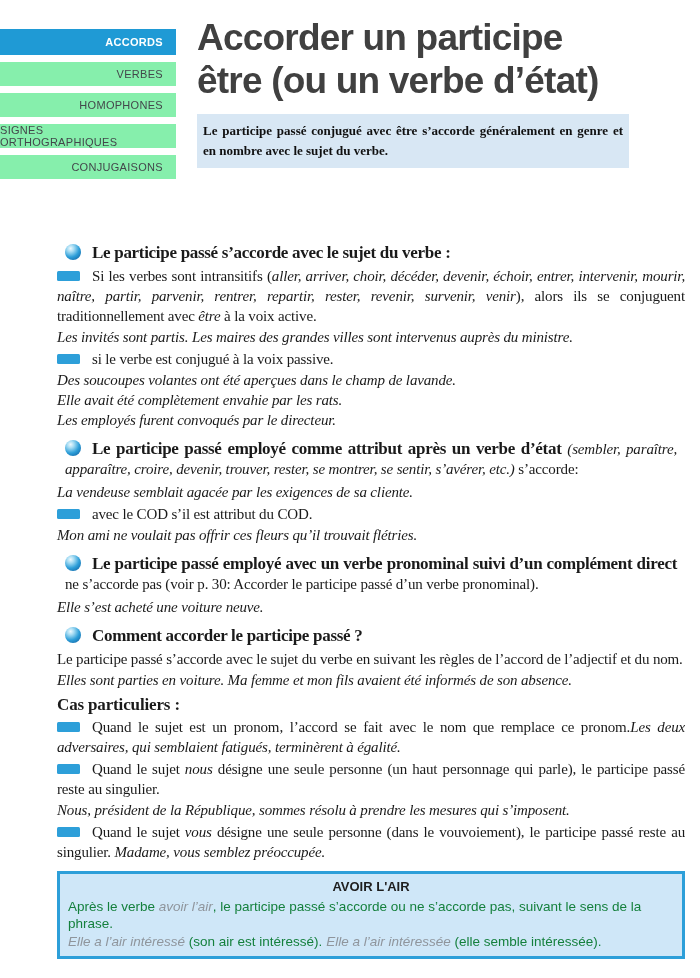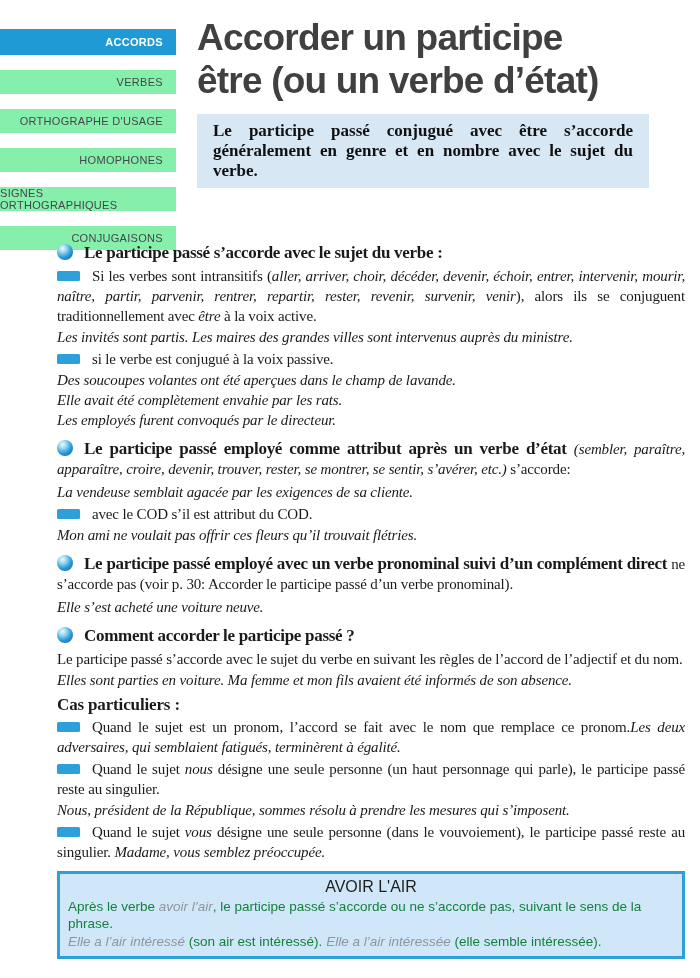--- a/index.html
+++ b/index.html
@@ -2,77 +2,76 @@
 <html lang="fr"><head>
 <meta charset="utf-8">
 <style>
   html,body{margin:0;padding:0;background:#ffffff;}
   .page{
     position:relative;width:700px;height:978px;background:#ffffff;
     overflow:hidden;font-family:"Liberation Serif","DejaVu Serif",serif;color:#1a1a1a;
   }
 
   
-  .sidebar{position:absolute;left:0;top:29px;width:176px;display:flex;flex-direction:column;gap:15px;}
+  .sidebar{position:absolute;left:0;top:29px;width:176px;display:flex;flex-direction:column;gap:7px;}
   .tab{
     height:24px;background:#86efac;color:#43474b;
     font-family:"Liberation Sans",sans-serif;font-size:11px;letter-spacing:.3px;
     display:flex;align-items:center;justify-content:flex-end;padding-right:13px;
   }
   .tab.active{background:#1f9ad5;color:#ffffff;font-weight:bold;height:26px;}
 
   
   .header{position:absolute;left:197px;top:16px;width:460px;}
   .title{
     font-family:"Liberation Sans",sans-serif;font-weight:bold;
     font-size:37px;line-height:43px;letter-spacing:-.8px;color:#404040;
   }
   .title span{display:block;}
   .introbox{
-    margin-top:12px;width:420px;background:#d8e7f4;padding:7px 16px;
-    font-weight:bold;font-size:17px;line-height:20px;color:#101010;text-align:justify;
+    margin-top:12px;width:420px;background:#d8e7f4;padding:7px 6px;
+    font-weight:bold;font-size:13px;line-height:20px;color:#101010;text-align:justify;
   }
 
   
   .main{position:absolute;left:57px;top:234px;width:628px;font-size:15px;line-height:20px;letter-spacing:-.15px;}
   .blk{text-align:justify;}
-  .t-h{margin:8px 0 3px;}
+  .t-h{margin:8px 8px 3px;}
   .t-b{margin:2px 0 1px;}
   .t-p{margin:1px 0;}
   .t-e{margin:0;text-align:left;}
   .t-sub{margin:5px 0 2px;font-size:17px;font-weight:bold;}
   .s-i{font-style:italic;}
   .s-b{font-weight:bold;}
   .t-h .s-b{font-size:17px;line-height:21px;letter-spacing:-.3px;}
   .sphere{
     display:inline-block;width:16px;height:16px;border-radius:50%;margin-right:11px;vertical-align:-2px;
     background:radial-gradient(circle at 35% 28%, #eef9fe 0%, #a6dcf3 22%, #2e9fd9 55%, #0c5d9e 95%);
   }
   .rectm{display:inline-block;width:23px;height:10px;background:#2d9fd9;border-radius:1.5px;margin-right:12px;}
 
   
   .callout{
     margin-top:9px;border:3px solid #2d9fd9;background:#cfe7f8;
     padding:4px 8px 6px 8px;font-family:"Liberation Sans",sans-serif;
     font-size:13.5px;line-height:17.5px;color:#2b2b2b;letter-spacing:0;
     text-align:left;
   }
-  .callout-title{text-align:center;font-weight:normal;font-size:16px;margin-bottom:2px;color:#1e1e1e;}
+  .callout-title{text-align:center;font-weight:bold;font-size:13px;margin-bottom:2px;color:#1e1e1e;}
   .cs-n{color:#15803d;}
   .cs-gi{color:#8f959c;font-style:italic;}
 </style>
 </head>
 <body>
 
 <div class="page">
 
   <nav class="sidebar">
     <div class="tab active">ACCORDS</div>
     <div class="tab">VERBES</div>
-    <div class="tab">ORTHOGRAPHE D'USAGE</div>
     <div class="tab">HOMOPHONES</div>
     <div class="tab">SIGNES ORTHOGRAPHIQUES</div>
     <div class="tab">CONJUGAISONS</div>
   </nav>
 
   <header class="header">
     <h1 class="title" style="margin:0;">
       <span>Accorder un participe</span>
       <span>être (ou un verbe d’état)</span>
     </h1>

